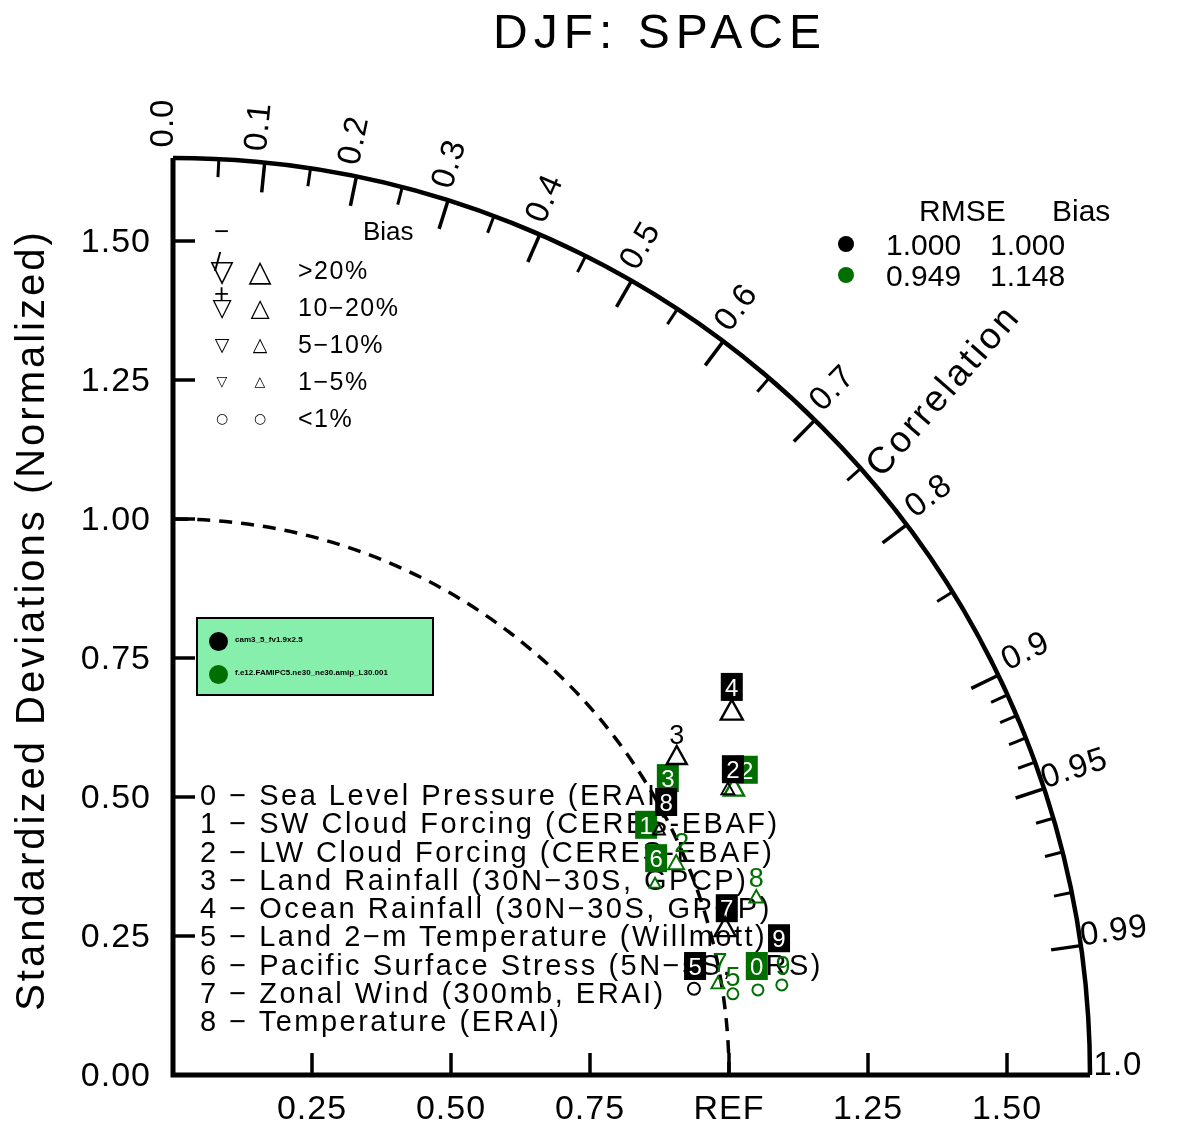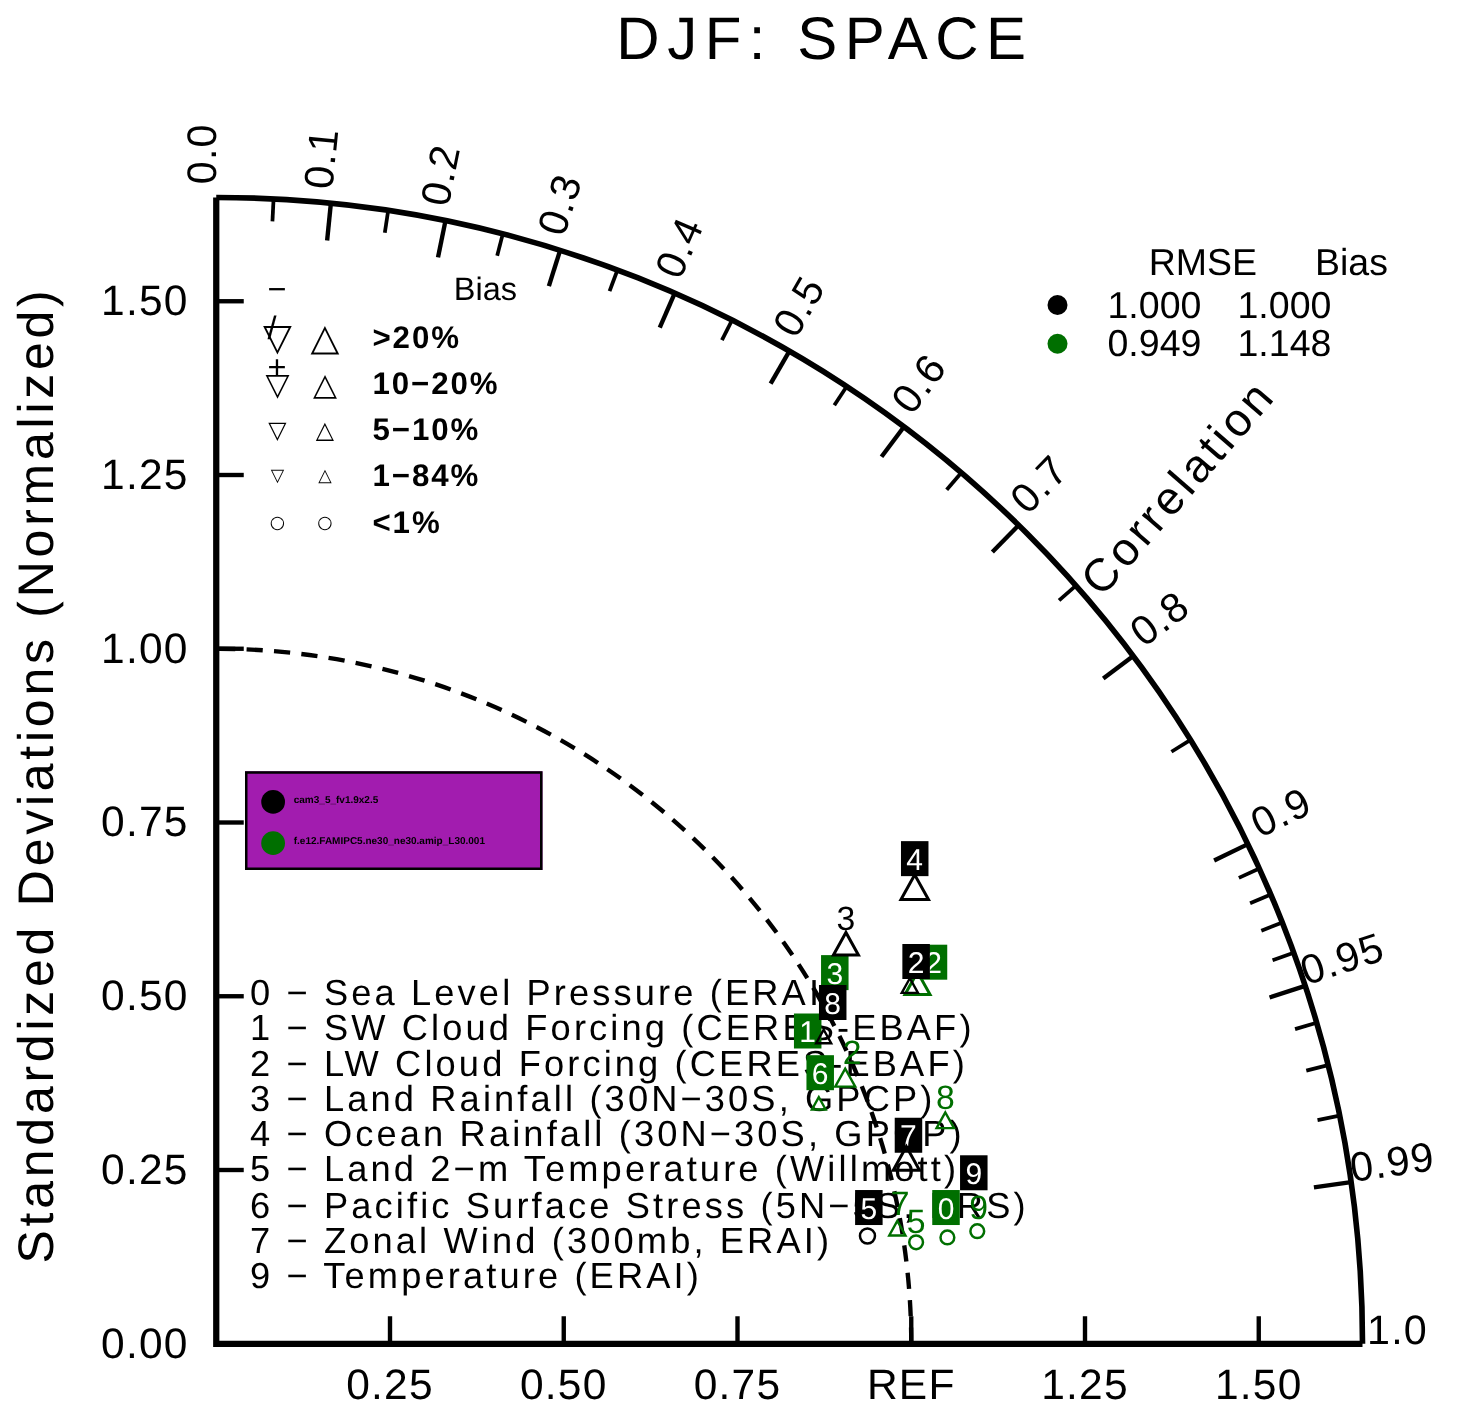--- a/index.html
+++ b/index.html
@@ -11,31 +11,31 @@
   #chart-subtitle{left:660px;top:68px;transform:translateX(-50%);font-size:28px;letter-spacing:2px;}
   #y-title{left:30px;top:620px;transform:translate(-50%,-50%) rotate(-90deg);font-size:40px;letter-spacing:3px;}
   
   #bias-legend{position:absolute;left:198px;top:216px;z-index:1;}
   .bhead{position:relative;height:36px;font-size:26px;}
   .bhead .ops{position:absolute;left:16px;letter-spacing:12px;}
   .bhead .bt{position:absolute;left:165px;}
   .brow{position:relative;height:37px;}
   .bsym{position:absolute;width:36px;text-align:center;font-family:"DejaVu Sans",sans-serif;line-height:37px;}
   .bsym.s1{left:6px;} .bsym.s2{left:44px;}
-  .blab{position:absolute;left:100px;font-size:25px;letter-spacing:1.5px;line-height:37px;font-weight:bold;}
+  .blab{position:absolute;left:100px;font-size:25px;letter-spacing:1.5px;line-height:37px;}
   
   #rmse-legend{position:absolute;left:830px;top:194px;z-index:1;font-size:30px;}
   .rhead{position:relative;height:34px;}
   .rhead .h1{position:absolute;left:89px;} .rhead .h2{position:absolute;left:222px;}
   .rrow{position:relative;height:31px;}
   .rdot{position:absolute;left:8px;top:8px;width:16px;height:16px;border-radius:50%;}
   .rv1{position:absolute;left:56px;} .rv2{position:absolute;left:160px;}
   
   #model-legend{position:absolute;left:196px;top:617px;width:234px;height:75px;
-    border:2.5px solid #000;z-index:1;background:#a21caf;}
+    border:2.5px solid #000;z-index:1;background:#86efac;}
   .mrow{position:absolute;left:0;height:20px;}
   .mdot{position:absolute;left:11px;top:1px;width:19px;height:19px;border-radius:50%;}
   .mname{position:absolute;left:37px;top:4px;font-size:8px;font-weight:bold;white-space:nowrap;}
   
   #var-list{position:absolute;left:200px;top:781px;z-index:1;}
   .vrow{height:28.3px;font-size:29px;letter-spacing:2.5px;white-space:nowrap;line-height:28.3px;}
 </style>
 </head>
 <body>
 
@@ -59,21 +59,21 @@
         <div class="blab">10−20%</div>
       </div>
       <div class="brow">
         <div class="bsym s1" style="font-size: 19px;">▽</div>
         <div class="bsym s2" style="font-size: 19px;">△</div>
         <div class="blab">5−10%</div>
       </div>
       <div class="brow">
         <div class="bsym s1" style="font-size: 14px;">▽</div>
         <div class="bsym s2" style="font-size: 14px;">△</div>
-        <div class="blab">1−84%</div>
+        <div class="blab">1−5%</div>
       </div>
       <div class="brow">
         <div class="bsym s1" style="font-size: 14px;">○</div>
         <div class="bsym s2" style="font-size: 14px;">○</div>
         <div class="blab">&lt;1%</div>
       </div>
     </div>
   <div id="rmse-legend">
       <div class="rhead">
         <div class="h1">RMSE</div>
@@ -102,21 +102,21 @@
     </div>
   <div id="var-list">
       <div class="vrow">0 − Sea Level Pressure (ERAI)</div>
       <div class="vrow">1 − SW Cloud Forcing (CERES-EBAF)</div>
       <div class="vrow">2 − LW Cloud Forcing (CERES-EBAF)</div>
       <div class="vrow">3 − Land Rainfall (30N−30S, GPCP)</div>
       <div class="vrow">4 − Ocean Rainfall (30N−30S, GPCP)</div>
       <div class="vrow">5 − Land 2−m Temperature (Willmott)</div>
       <div class="vrow">6 − Pacific Surface Stress (5N−5S, ERS)</div>
       <div class="vrow">7 − Zonal Wind (300mb, ERAI)</div>
-      <div class="vrow">9 − Temperature (ERAI)</div>
+      <div class="vrow">8 − Temperature (ERAI)</div>
     </div>
 
   <svg id="plot" width="1179" height="1135" viewBox="0 0 1179 1135">
       <path d="M 173 158 L 173 1075 L 1090 1075" fill="none" stroke="#000" stroke-width="5"></path>
       <path d="M 1090 1075 A 917 917 0 0 0 173 158" fill="none" stroke="#000" stroke-width="4.5"></path>
       <path d="M 729 1075 A 556 556 0 0 0 173 519" fill="none" stroke="#000" stroke-width="3.5" stroke-dasharray="13 9"></path>
       <line x1="312" y1="1075" x2="312" y2="1053" stroke="#000" stroke-width="3.5"></line>
       <text x="312" y="1119" text-anchor="middle" font-size="34" letter-spacing="1" font-family="Liberation Sans, sans-serif">0.25</text>
       <line x1="451" y1="1075" x2="451" y2="1053" stroke="#000" stroke-width="3.5"></line>
       <text x="451" y="1119" text-anchor="middle" font-size="34" letter-spacing="1" font-family="Liberation Sans, sans-serif">0.50</text>

